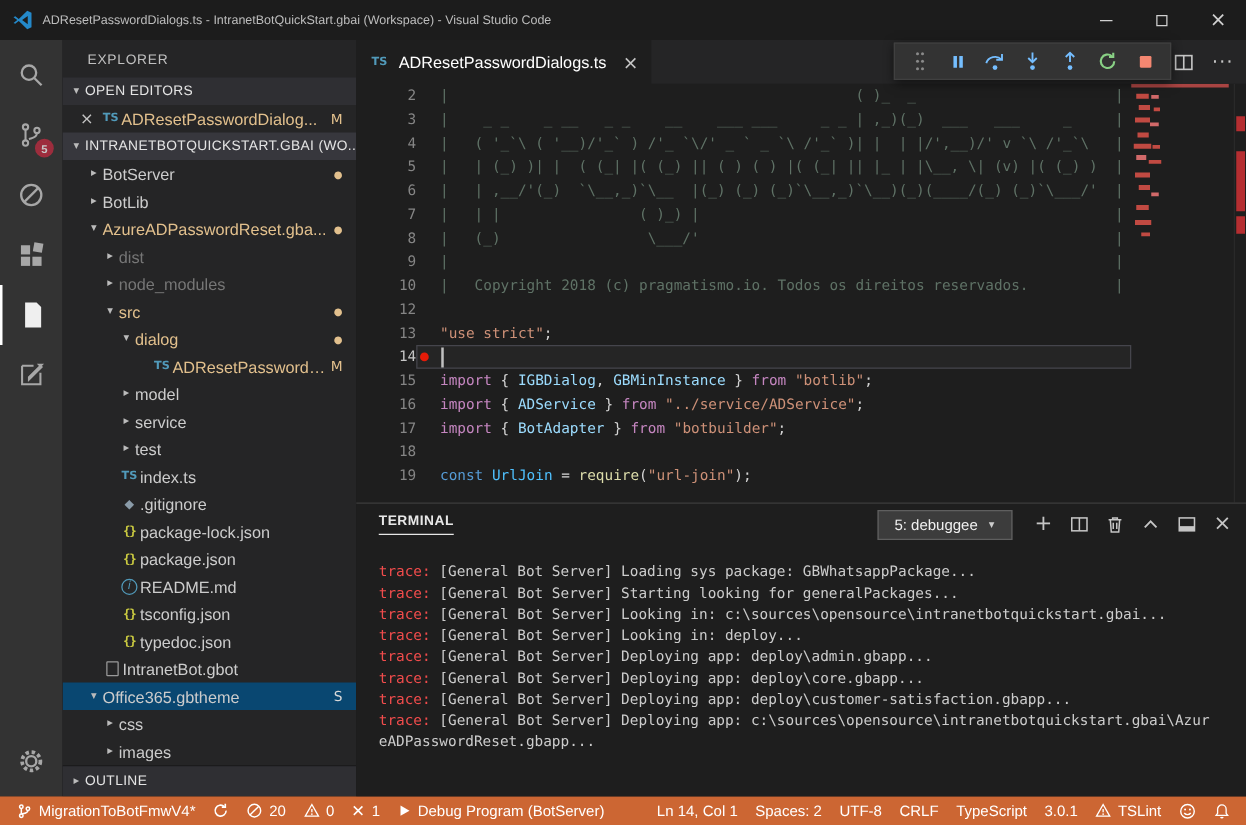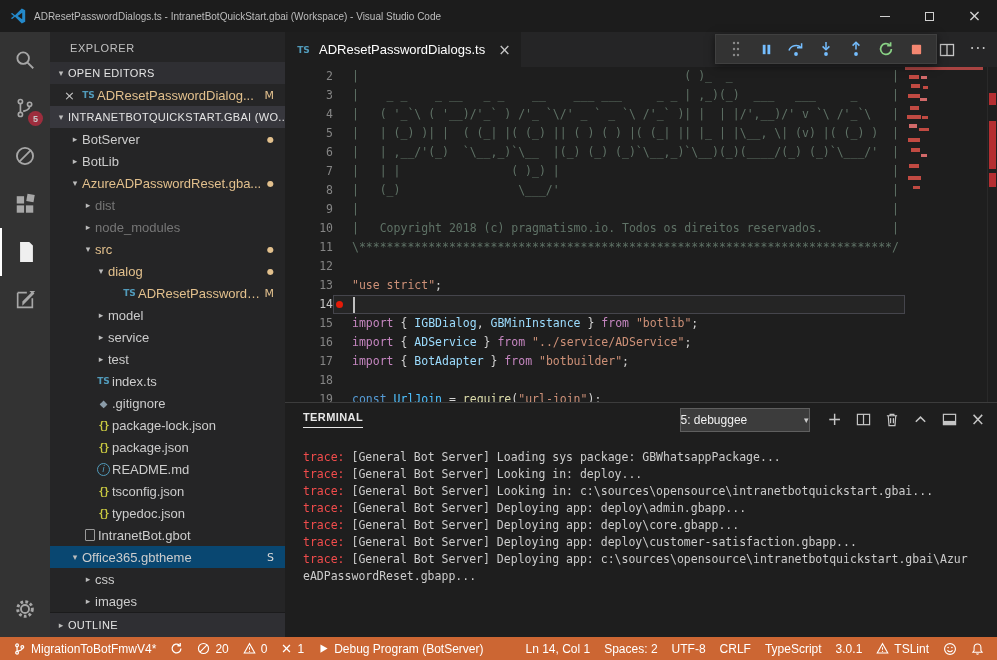--- a/index.html
+++ b/index.html
@@ -65,21 +65,21 @@
 .gmark{position:absolute;left:51px;top:6px;width:7px;height:7px;border-radius:50%;background:#e51400}
 .tk-com{color:#5f7266}.tk-kw{color:#c586c0}.tk-str{color:#ce9178}.tk-id{color:#9cdcfe}.tk-pl{color:#d4d4d4}.tk-kw2{color:#569cd6}.tk-fn{color:#dcdcaa}.tk-id2{color:#4fc1ff}
 .minimap{position:absolute;top:0;right:10px;width:82px;height:335px}
 .ruler{position:absolute;top:0;right:0;width:10px;height:335px;border-left:1px solid rgba(255,255,255,.05)}
 .mm-mark{position:absolute}
 
 .panel{height:235px;background:#1e1e1e;border-top:1px solid #3c3c3c;display:flex;flex-direction:column;flex-shrink:0}
 .panel-header{height:33px;display:flex;align-items:center;padding:0 12px 0 18px;flex-shrink:0}
 .panel-tab{font-size:11px;color:#e7e7e7;letter-spacing:.4px;padding-bottom:4px;border-bottom:1px solid #e7e7e7;font-weight:bold}
 .panel-actions{margin-left:auto;display:flex;align-items:center}
-.term-select{background:#3c3c3c;border:1px solid #5f5f5f;color:#f0f0f0;font-size:12px;height:24px;width:130px;display:flex;align-items:center;padding:0 0;justify-content:space-between;margin-right:6px}
+.term-select{background:#3c3c3c;border:1px solid #5f5f5f;color:#f0f0f0;font-size:12px;height:24px;width:108px;display:flex;align-items:center;padding:0 13px;justify-content:space-between;margin-right:6px}
 .dd-arrow{font-size:9px;color:#ccc;font-family:"DejaVu Sans",sans-serif}
 #panel-actions-icons{display:flex;gap:14px;align-items:center;margin-left:12px}
 .panel-icon{display:flex;align-items:center;justify-content:center}
 .term-body{flex:1;padding:13px 10px 0 18px;font-family:"DejaVu Sans Mono",monospace;font-size:11.5px;line-height:17px;color:#cccccc;overflow:hidden}
 .t-line{white-space:pre;height:17px}
 .t-prefix{color:var(--trace-red,#f14c4c)}
 
 .statusbar{height:23px;background:var(--status-bar-bg,#cc6633);display:flex;align-items:center;color:#fff;font-size:12px;padding:0 6px}
 .sb-left,.sb-right{display:flex;height:100%;align-items:flex-end}
 .sb-right{margin-left:auto}
@@ -365,21 +365,20 @@
       <div id="code-area">
           <div class="code-line"><span class="ln">2</span><span class="lc"><span class="tk-com">|                                               ( )_  _                       |</span></span></div>
           <div class="code-line"><span class="ln">3</span><span class="lc"><span class="tk-com">|    _ _    _ __   _ _    __    ___ ___     _ _ | ,_)(_)  ___   ___     _     |</span></span></div>
           <div class="code-line"><span class="ln">4</span><span class="lc"><span class="tk-com">|   ( '_`\ ( '__)/'_` ) /'_ `\/' _ ` _ `\ /'_` )| |  | |/',__)/' v `\ /'_`\   |</span></span></div>
           <div class="code-line"><span class="ln">5</span><span class="lc"><span class="tk-com">|   | (_) )| |  ( (_| |( (_) || ( ) ( ) |( (_| || |_ | |\__, \| (v) |( (_) )  |</span></span></div>
           <div class="code-line"><span class="ln">6</span><span class="lc"><span class="tk-com">|   | ,__/'(_)  `\__,_)`\__  |(_) (_) (_)`\__,_)`\__)(_)(____/(_) (_)`\___/'  |</span></span></div>
           <div class="code-line"><span class="ln">7</span><span class="lc"><span class="tk-com">|   | |                ( )_) |                                                |</span></span></div>
           <div class="code-line"><span class="ln">8</span><span class="lc"><span class="tk-com">|   (_)                 \___/'                                                |</span></span></div>
           <div class="code-line"><span class="ln">9</span><span class="lc"><span class="tk-com">|                                                                             |</span></span></div>
           <div class="code-line"><span class="ln">10</span><span class="lc"><span class="tk-com">|   Copyright 2018 (c) pragmatismo.io. Todos os direitos reservados.          |</span></span></div>
-          <div class="code-line"><span class="ln">11</span><span class="lc"><span class="tk-com">\*****************************************************************************/</span></span></div>
           <div class="code-line"><span class="ln">12</span><span class="lc"></span></div>
           <div class="code-line"><span class="ln">13</span><span class="lc"><span class="tk-str">"use strict"</span><span class="tk-pl">;</span></span></div>
           <div class="code-line cur"><span class="ln">14</span><span class="gmark"></span><span class="lc"><span class="cursor"></span></span></div>
           <div class="code-line"><span class="ln">15</span><span class="lc"><span class="tk-kw">import</span><span class="tk-pl"> { </span><span class="tk-id">IGBDialog</span><span class="tk-pl">, </span><span class="tk-id">GBMinInstance</span><span class="tk-pl"> } </span><span class="tk-kw">from</span><span class="tk-pl"> </span><span class="tk-str">"botlib"</span><span class="tk-pl">;</span></span></div>
           <div class="code-line"><span class="ln">16</span><span class="lc"><span class="tk-kw">import</span><span class="tk-pl"> { </span><span class="tk-id">ADService</span><span class="tk-pl"> } </span><span class="tk-kw">from</span><span class="tk-pl"> </span><span class="tk-str">"../service/ADService"</span><span class="tk-pl">;</span></span></div>
           <div class="code-line"><span class="ln">17</span><span class="lc"><span class="tk-kw">import</span><span class="tk-pl"> { </span><span class="tk-id">BotAdapter</span><span class="tk-pl"> } </span><span class="tk-kw">from</span><span class="tk-pl"> </span><span class="tk-str">"botbuilder"</span><span class="tk-pl">;</span></span></div>
           <div class="code-line"><span class="ln">18</span><span class="lc"></span></div>
           <div class="code-line"><span class="ln">19</span><span class="lc"><span class="tk-kw2">const</span><span class="tk-pl"> </span><span class="tk-id2">UrlJoin</span><span class="tk-pl"> = </span><span class="tk-fn">require</span><span class="tk-pl">(</span><span class="tk-str">"url-join"</span><span class="tk-pl">)</span><span class="tk-pl">;</span></span></div>
         </div>
       <div class="minimap" id="minimap">
@@ -446,22 +445,23 @@
                 </svg>
               </div>
               <div class="panel-icon">
                 <span class="txt-ic" style="font-size:17px">×</span>
               </div>
             </div>
         </div>
       </div>
       <div class="term-body" id="terminal-output">
           <div class="t-line"><span class="t-prefix">trace:</span><span> [General Bot Server] Loading sys package: GBWhatsappPackage...</span></div>
+          <div class="t-line"><span class="t-prefix">trace:</span><span> [General Bot Server] Starting looking for generalPackages...</span></div>
+          <div class="t-line"><span class="t-prefix">trace:</span><span> [General Bot Server] Looking in: c:\sources\opensource\intranetbotquickstart.gbai...</span></div>
           <div class="t-line"><span class="t-prefix">trace:</span><span> [General Bot Server] Looking in: deploy...</span></div>
-          <div class="t-line"><span class="t-prefix">trace:</span><span> [General Bot Server] Looking in: c:\sources\opensource\intranetbotquickstart.gbai...</span></div>
           <div class="t-line"><span class="t-prefix">trace:</span><span> [General Bot Server] Deploying app: deploy\admin.gbapp...</span></div>
           <div class="t-line"><span class="t-prefix">trace:</span><span> [General Bot Server] Deploying app: deploy\core.gbapp...</span></div>
           <div class="t-line"><span class="t-prefix">trace:</span><span> [General Bot Server] Deploying app: deploy\customer-satisfaction.gbapp...</span></div>
           <div class="t-line"><span class="t-prefix">trace:</span><span> [General Bot Server] Deploying app: c:\sources\opensource\intranetbotquickstart.gbai\Azur</span></div>
           <div class="t-line"><span>eADPasswordReset.gbapp...</span></div>
           <div class="t-line"><span></span></div>
           <div class="t-line"></div>
         </div>
     </div>
   </div>

